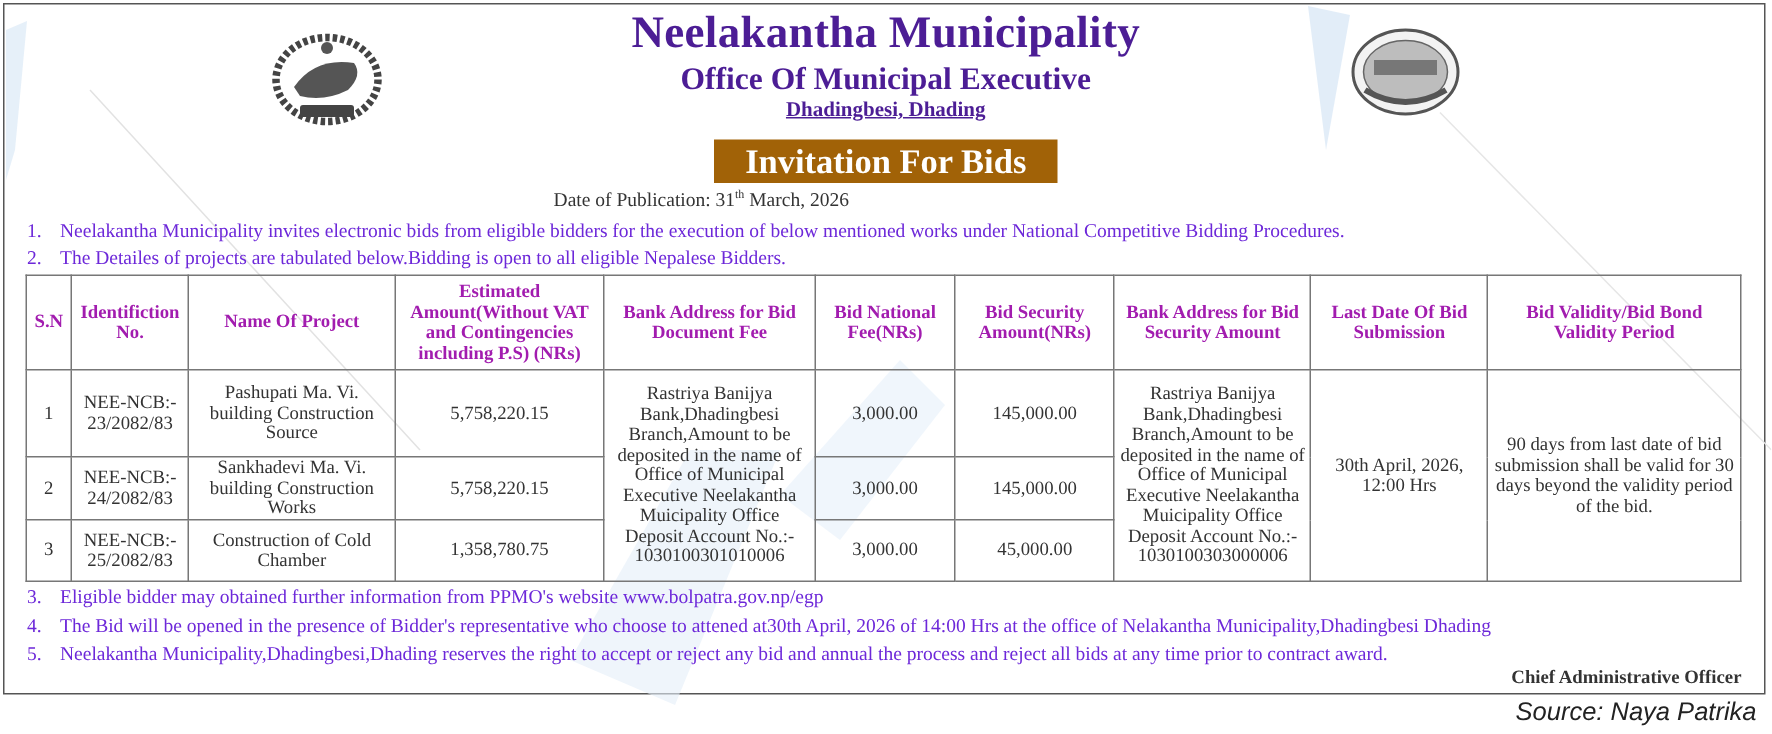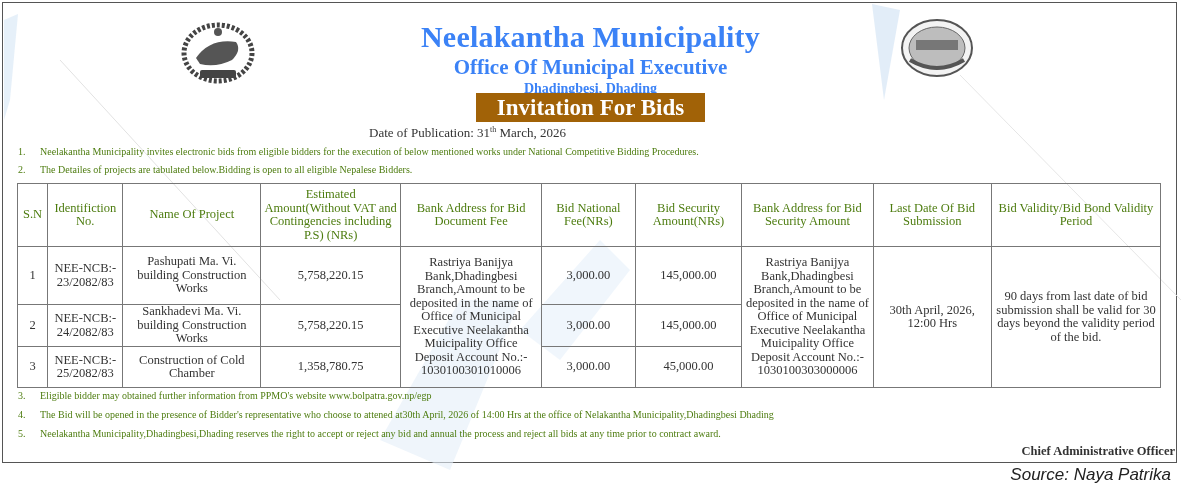--- a/index.html
+++ b/index.html
@@ -1,36 +1,36 @@
 <!DOCTYPE html>
 <html><head>
 <meta charset="utf-8">
 <style>
   html, body { margin: 0; padding: 0; background: #ffffff; }
   body { width: 1181px; height: 489px; position: relative; overflow: hidden; font-family: "Liberation Serif", serif; color: #2b2b2b; }
   .frame { position: absolute; left: 2px; top: 2px; width: 1175px; height: 461px; border: 1.5px solid #555; box-sizing: border-box; background: #fff; }
   .emblem { position: absolute; border-radius: 50%; }
   .emblem-left { left: 180px; top: 20px; width: 76px; height: 66px; }
   .emblem-right { left: 900px; top: 18px; width: 74px; height: 60px; }
-  .head { position: absolute; left: 0; width: 1181px; text-align: center; font-weight: bold; color: #3b82f6; margin-top: 15px; }
+  .head { position: absolute; left: 0; width: 1181px; text-align: center; font-weight: bold; color: #4c1d95; }
   .title { top: 5px; font-size: 30px; letter-spacing: 0.2px; }
   .subtitle { top: 40px; font-size: 21px; }
   .place { top: 66px; font-size: 14px; text-decoration: underline; }
   .ifb-box { position: absolute; left: 476px; top: 93px; width: 229px; height: 29px; background: #a16207; color: #fff; font-weight: bold; font-size: 23px; text-align: center; line-height: 29px; }
   .pubdate { position: absolute; left: 0; width: 935px; top: 125px; text-align: center; font-size: 13px; color: #333; }
   .pubdate sup { font-size: 8px; }
-  .note { position: absolute; left: 18px; font-size: 10px; color: #4d7c0f; white-space: nowrap; }
+  .note { position: absolute; left: 18px; font-size: 13px; color: #6d28d9; white-space: nowrap; }
   .note .num { display: inline-block; width: 22px; }
   table.bids { position: absolute; left: 17px; top: 183px; width: 1144px; border-collapse: collapse; font-size: 12.5px; color: #333; }
   table.bids th, table.bids td { border: 1px solid #777; text-align: center; vertical-align: middle; padding: 0 3px; line-height: 13.5px; }
-  table.bids th { font-weight: normal; height: 62px; color: #4d7c0f; }
+  table.bids th { font-weight: bold; height: 62px; color: #a21caf; }
   table.bids td.r1 { height: 57px; }
   table.bids td.r2 { height: 41px; }
   table.bids td.r3 { height: 40px; }
-  .signature { position: absolute; right: 6px; top: 444px; font-size: 12.5px; font-weight: bold; color: #333; }
+  .signature { position: absolute; right: 20px; top: 444px; font-size: 12.5px; font-weight: bold; color: #333; }
   .source { position: absolute; right: 10px; top: 465px; font-family: "Liberation Sans", sans-serif; font-style: italic; font-size: 17px; color: #222; }
   .wm { position: absolute; pointer-events: none; }
 </style>
 </head>
 <body>
 
 <div class="frame"></div>
 
 <svg class="wm" style="left:0;top:0" width="1181" height="489">
   <polygon points="4,20 18,14 10,100 4,120" fill="#dce9f6" opacity="0.7"></polygon>
@@ -88,21 +88,21 @@
       <th>Bid Security Amount(NRs)</th>
       <th>Bank Address for Bid Security Amount</th>
       <th>Last Date Of Bid Submission</th>
       <th>Bid Validity/Bid Bond Validity Period</th>
     </tr>
   </thead>
   <tbody>
     <tr>
       <td class="r1">1</td>
       <td class="r1">NEE-NCB:- 23/2082/83</td>
-      <td class="r1">Pashupati Ma. Vi. building Construction Works</td>
+      <td class="r1">Pashupati Ma. Vi. building Construction Source</td>
       <td class="r1">5,758,220.15</td>
       <td rowspan="3">Rastriya Banijya Bank,Dhadingbesi Branch,Amount to be deposited in the name of Office of Municipal Executive Neelakantha Muicipality Office Deposit Account No.:- 1030100301010006</td>
       <td class="r1">3,000.00</td>
       <td class="r1">145,000.00</td>
       <td rowspan="3">Rastriya Banijya Bank,Dhadingbesi Branch,Amount to be deposited in the name of Office of Municipal Executive Neelakantha Muicipality Office Deposit Account No.:- 1030100303000006</td>
       <td rowspan="3">30th April, 2026, 12:00 Hrs</td>
       <td rowspan="3">90 days from last date of bid submission shall be valid for 30 days beyond the validity period of the bid.</td>
     </tr>
     <tr>
       <td class="r2">2</td>

